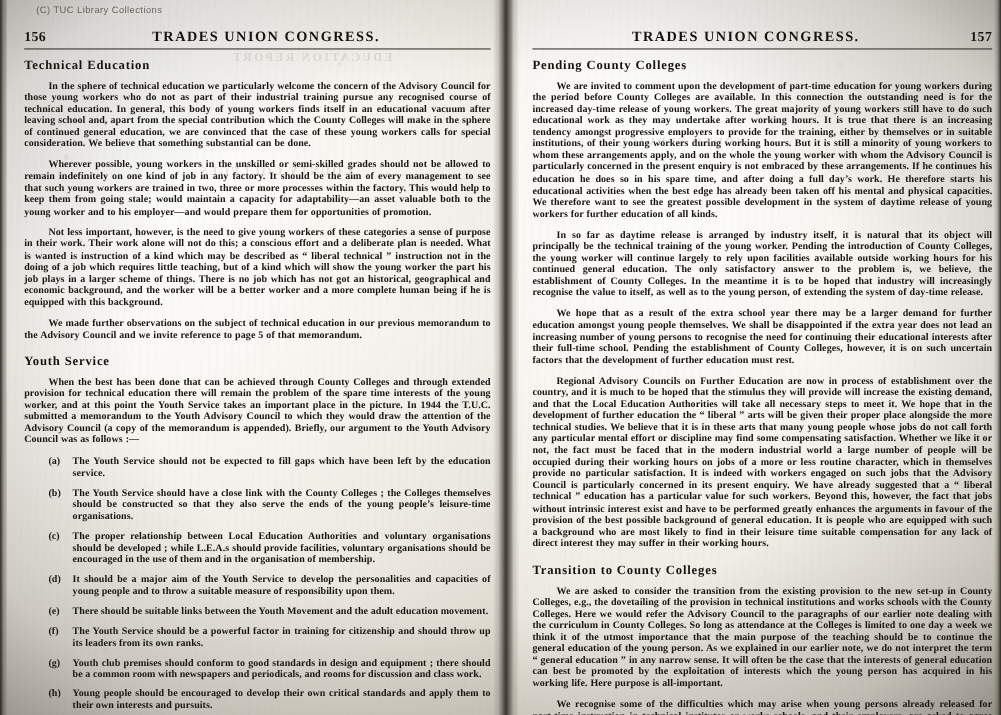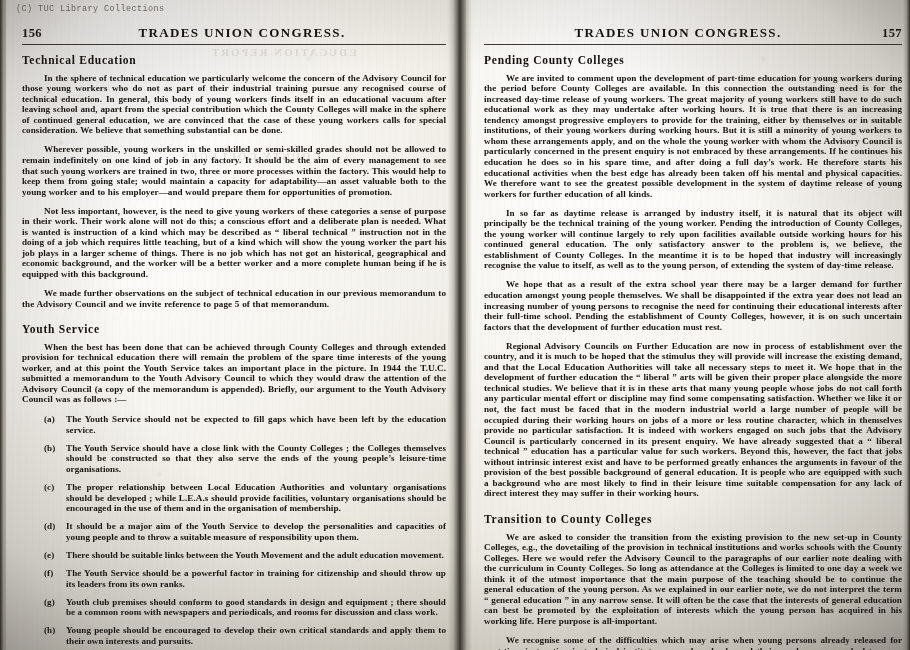--- a/index.html
+++ b/index.html
@@ -71,23 +71,23 @@
   .vignette {
     position: absolute;
     inset: 0;
     pointer-events: none;
     background: radial-gradient(ellipse at 50% 48%, rgba(0,0,0,0) 52%, rgba(40,36,30,.16) 84%, rgba(25,22,18,.34) 100%);
   }
 
   
   .watermark {
     position: absolute;
-    left: 16px;
+    left: 33px;
     top: 4px;
-    font-family: Liberation Mono, monospace;
+    font-family: Liberation Sans, sans-serif;
     font-size: 8.5px;
     letter-spacing: .4px;
     color: rgba(72,68,60,.78);
     white-space: nowrap;
     z-index: 6;
   }
 
   
   .page {
     position: absolute;

